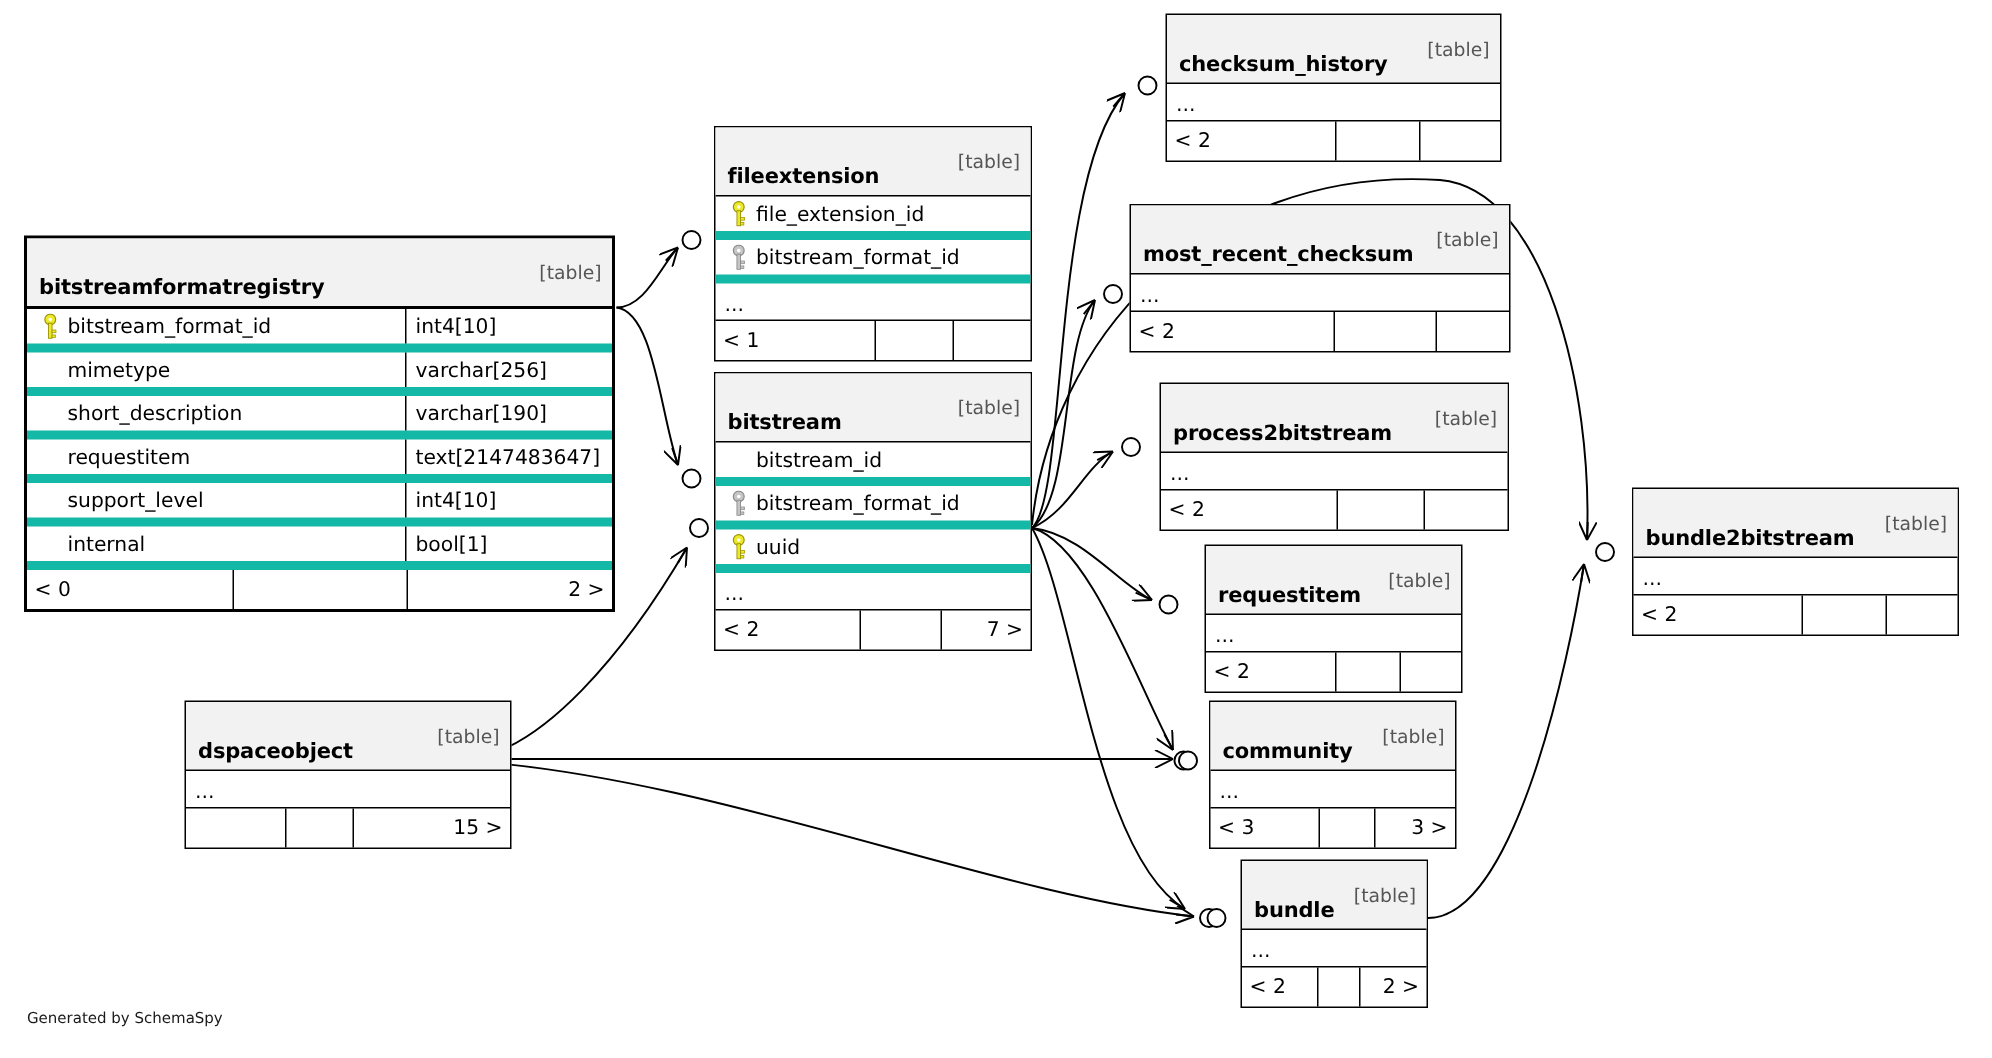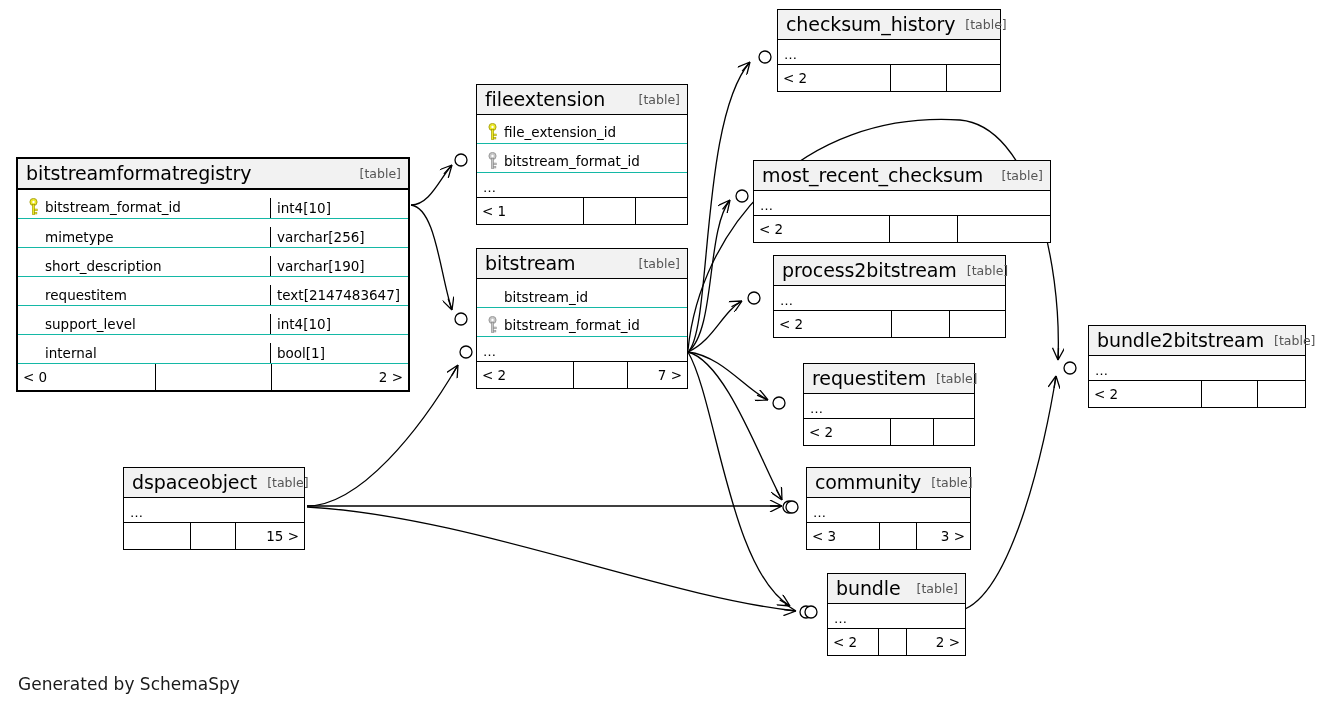--- a/index.html
+++ b/index.html
@@ -38,36 +38,36 @@
     border-bottom: 1px solid #000;
     display: flex;
     align-items: center;
     justify-content: space-between;
     padding: 3px 7px 4px 8px;
     box-sizing: border-box;
     white-space: nowrap;
   }
   .tb-header.thick-b { border-bottom-width: 2px; }
   .tb-title {
-    font-weight: normal;
-    font-size: 19px;
+    font-weight: bold;
+    font-size: 14px;
     color: #000;
     letter-spacing: -0.1px;
+    margin-top: 22px;
   }
   .tb-tag {
     font-size: 12.5px;
     color: #555555;
     padding-left: 10px;
   }
   .tb-row {
     display: flex;
-    border-bottom: 1px solid #14b8a6;
+    border-bottom: 6px solid #14b8a6;
     box-sizing: border-box;
     min-height: 29px;
-    align-items: flex-end;
   }
   .tb-row:last-child { border-bottom: none; }
   .tb-col-name {
     flex: 1 1 auto;
     display: flex;
     align-items: center;
     padding: 2px 6px 2px 6px;
     box-sizing: border-box;
     white-space: nowrap;
     overflow: hidden;
@@ -116,21 +116,21 @@
     overflow: hidden;
     white-space: nowrap;
   }
   .tb-footer .fcell:first-child { border-left: none; }
   .fcell.left  { justify-content: flex-start; }
   .fcell.right { justify-content: flex-end; }
 
   .gen-note {
     position: absolute;
     left: 18px; top: 674px;
-    font-size: 17px;
+    font-size: 10px;
     color: #1a1a1a;
     z-index: 4;
     white-space: nowrap;
   }
 
   
   .keyicon { display:block; }
 </style>
 </head>
 <body>
@@ -319,20 +319,34 @@
             <circle cx="5.5" cy="4" r="3.6" fill="#c6c6c6" stroke="#8a8a8a" stroke-width="0.8"></circle>
             <circle cx="5.5" cy="4" r="1.2" fill="#ffffff"></circle>
             <rect x="4.3" y="6.5" width="2.4" height="10" fill="#c6c6c6" stroke="#8a8a8a" stroke-width="0.6"></rect>
             <rect x="6.7" y="11" width="2.6" height="1.8" fill="#c6c6c6" stroke="#8a8a8a" stroke-width="0.5"></rect>
             <rect x="6.7" y="14.3" width="2.2" height="1.7" fill="#c6c6c6" stroke="#8a8a8a" stroke-width="0.5"></rect>
           </svg>
         </span>
         <span class="coltext">bitstream_format_id</span>
       </div>
     </div>
+    <div class="tb-row">
+      <div class="tb-col-name">
+        <span class="keycell">
+          <svg class="keyicon" width="11" height="18" viewBox="0 0 11 18" aria-hidden="true">
+            <circle cx="5.5" cy="4" r="3.6" fill="#ede92a" stroke="#9a9300" stroke-width="0.8"></circle>
+            <circle cx="5.5" cy="4" r="1.2" fill="#ffffff"></circle>
+            <rect x="4.3" y="6.5" width="2.4" height="10" fill="#ede92a" stroke="#9a9300" stroke-width="0.6"></rect>
+            <rect x="6.7" y="11" width="2.6" height="1.8" fill="#ede92a" stroke="#9a9300" stroke-width="0.5"></rect>
+            <rect x="6.7" y="14.3" width="2.2" height="1.7" fill="#ede92a" stroke="#9a9300" stroke-width="0.5"></rect>
+          </svg>
+        </span>
+        <span class="coltext">uuid</span>
+      </div>
+    </div>
     <div class="ellipsis-row">…</div>
     <div class="tb-footer">
       <div class="fcell left" style="width:96px;flex:0 0 96px;">&lt; 2</div>
       <div class="fcell left" style="width:54px;flex:0 0 54px;"></div>
       <div class="fcell right" style="flex:1 1 auto;">7 &gt;</div>
     </div>
   </div>
 
   <div class="table-box" style="left:777px; top:9px; width:224px;">
     <div class="tb-header">
@@ -340,21 +354,21 @@
       <span class="tb-tag">[table]</span>
     </div>
     <div class="ellipsis-row">…</div>
     <div class="tb-footer">
       <div class="fcell left" style="width:112px;flex:0 0 112px;">&lt; 2</div>
       <div class="fcell left" style="width:56px;flex:0 0 56px;"></div>
       <div class="fcell right" style="flex:1 1 auto;"></div>
     </div>
   </div>
 
-  <div class="table-box" style="left:753px; top:160px; width:298px;">
+  <div class="table-box" style="left:753px; top:136px; width:254px;">
     <div class="tb-header">
       <span class="tb-title">most_recent_checksum</span>
       <span class="tb-tag">[table]</span>
     </div>
     <div class="ellipsis-row">…</div>
     <div class="tb-footer">
       <div class="fcell left" style="width:135px;flex:0 0 135px;">&lt; 2</div>
       <div class="fcell left" style="width:68px;flex:0 0 68px;"></div>
       <div class="fcell right" style="flex:1 1 auto;"></div>
     </div>
@@ -392,21 +406,21 @@
       <span class="tb-tag">[table]</span>
     </div>
     <div class="ellipsis-row">…</div>
     <div class="tb-footer">
       <div class="fcell left" style="width:72px;flex:0 0 72px;">&lt; 3</div>
       <div class="fcell left" style="width:37px;flex:0 0 37px;"></div>
       <div class="fcell right" style="flex:1 1 auto;">3 &gt;</div>
     </div>
   </div>
 
-  <div class="table-box" style="left:827px; top:573px; width:139px;">
+  <div class="table-box" style="left:827px; top:573px; width:125px;">
     <div class="tb-header">
       <span class="tb-title">bundle</span>
       <span class="tb-tag">[table]</span>
     </div>
     <div class="ellipsis-row">…</div>
     <div class="tb-footer">
       <div class="fcell left" style="width:50px;flex:0 0 50px;">&lt; 2</div>
       <div class="fcell left" style="width:28px;flex:0 0 28px;"></div>
       <div class="fcell right" style="flex:1 1 auto;">2 &gt;</div>
     </div>
@@ -418,21 +432,21 @@
       <span class="tb-tag">[table]</span>
     </div>
     <div class="ellipsis-row">…</div>
     <div class="tb-footer">
       <div class="fcell left" style="width:112px;flex:0 0 112px;">&lt; 2</div>
       <div class="fcell left" style="width:56px;flex:0 0 56px;"></div>
       <div class="fcell right" style="flex:1 1 auto;"></div>
     </div>
   </div>
 
-  <div class="table-box" style="left:123px; top:467px; width:182px;">
+  <div class="table-box" style="left:123px; top:467px; width:218px;">
     <div class="tb-header">
       <span class="tb-title">dspaceobject</span>
       <span class="tb-tag">[table]</span>
     </div>
     <div class="ellipsis-row">…</div>
     <div class="tb-footer">
       <div class="fcell left" style="width:66px;flex:0 0 66px;"></div>
       <div class="fcell left" style="width:45px;flex:0 0 45px;"></div>
       <div class="fcell right" style="flex:1 1 auto;">15 &gt;</div>
     </div>

